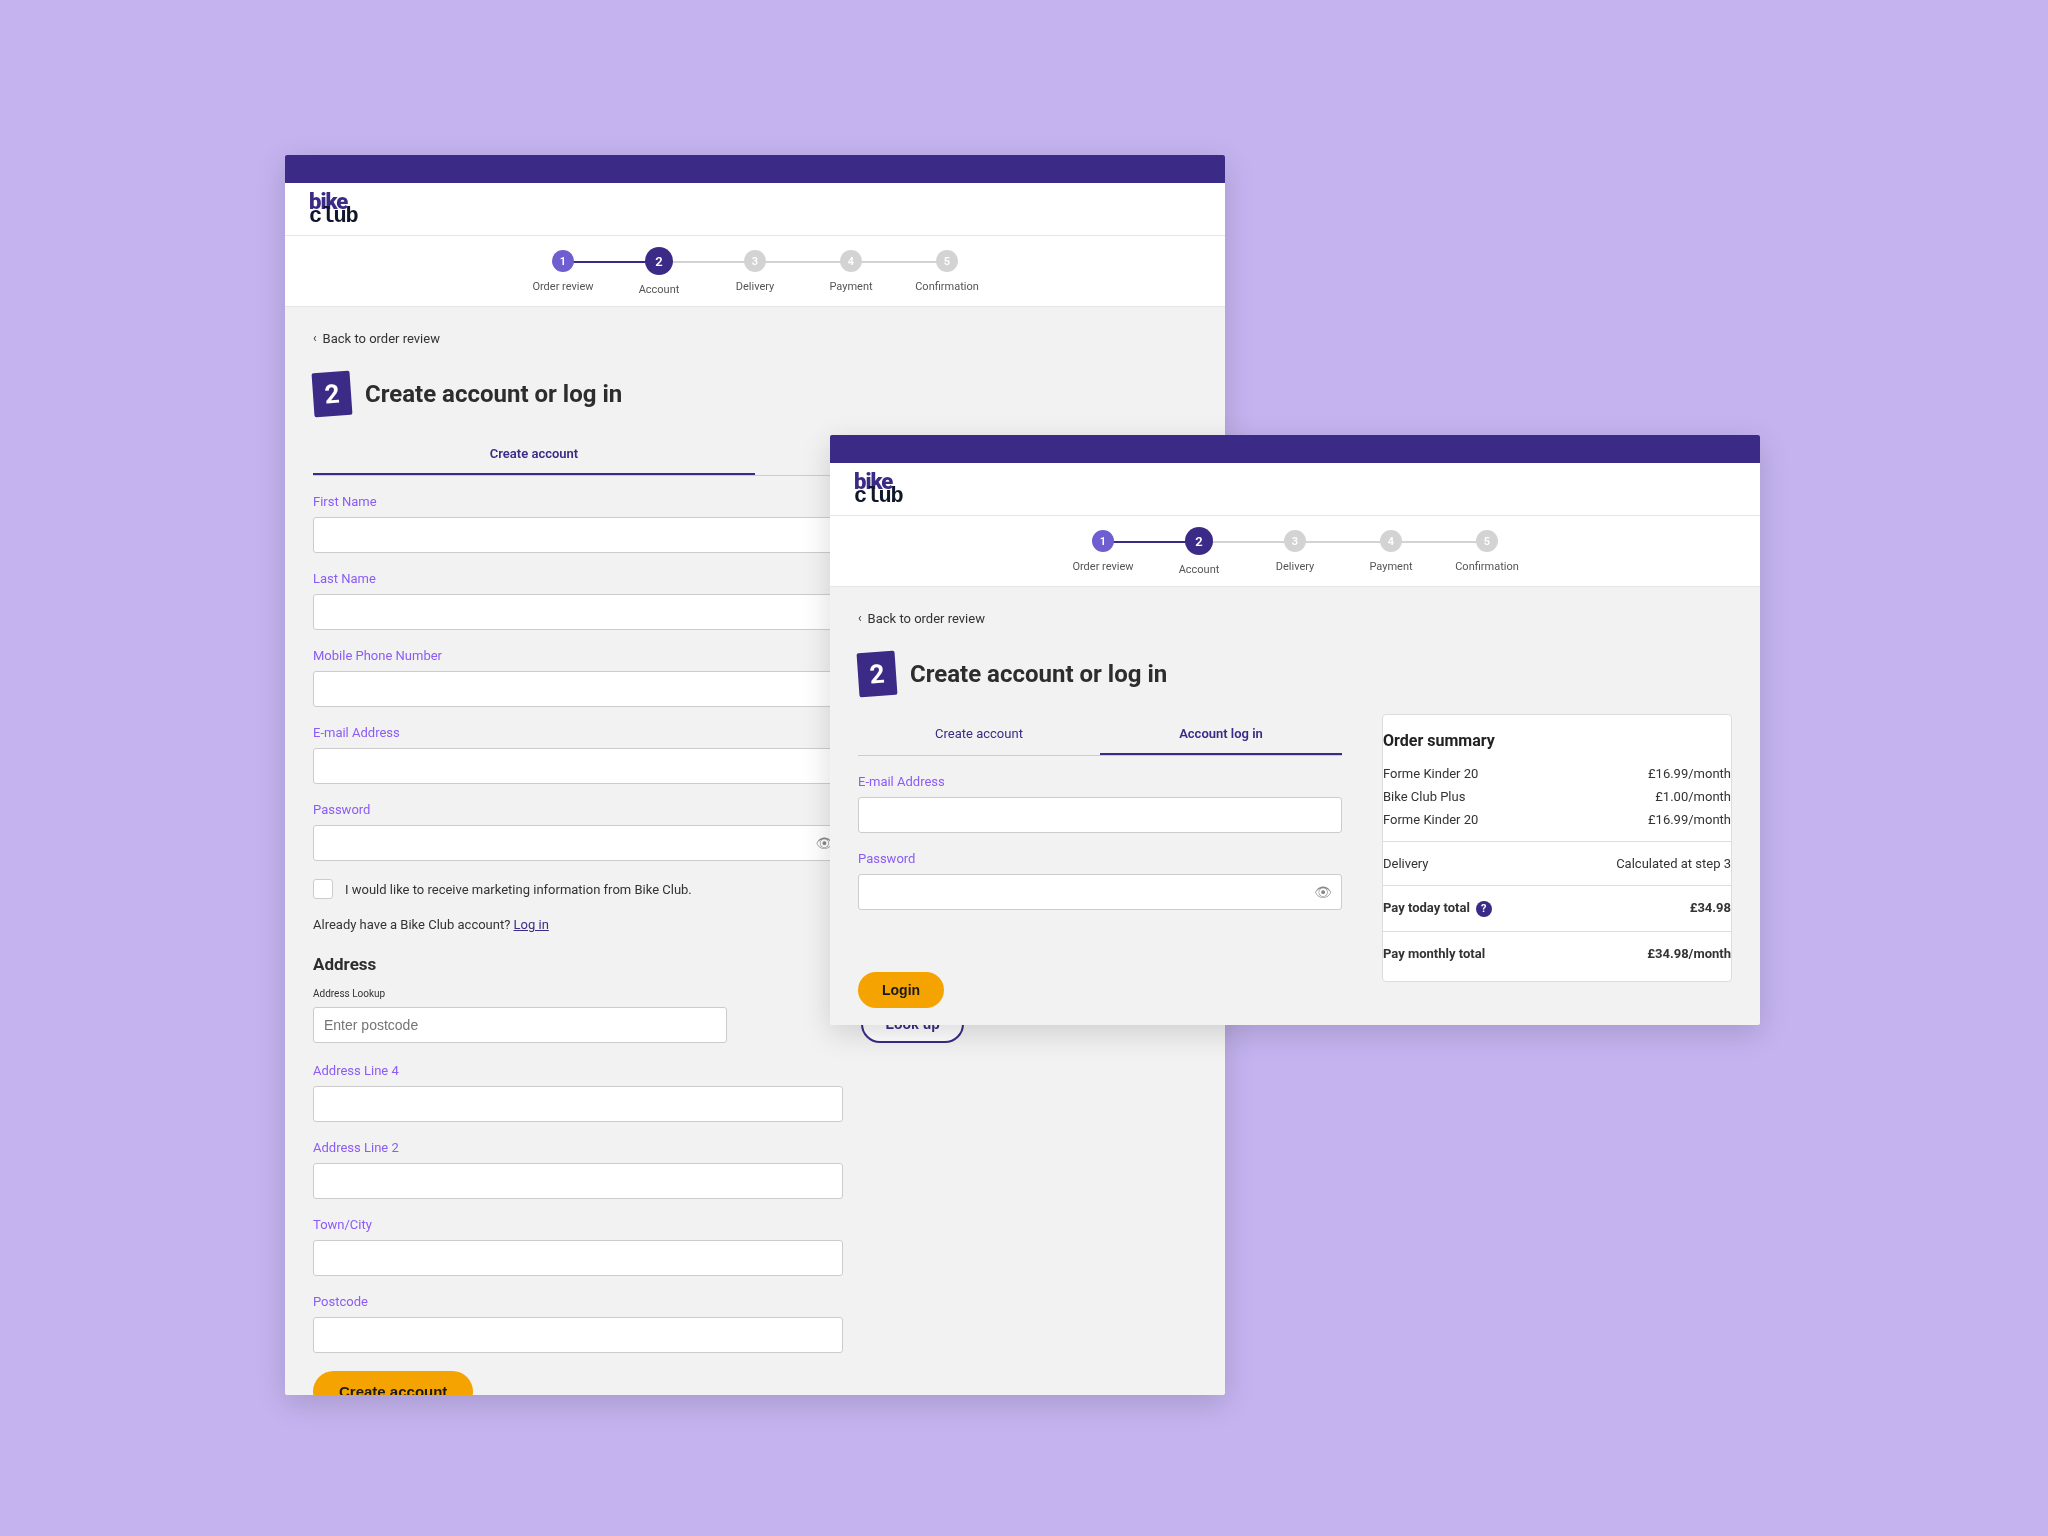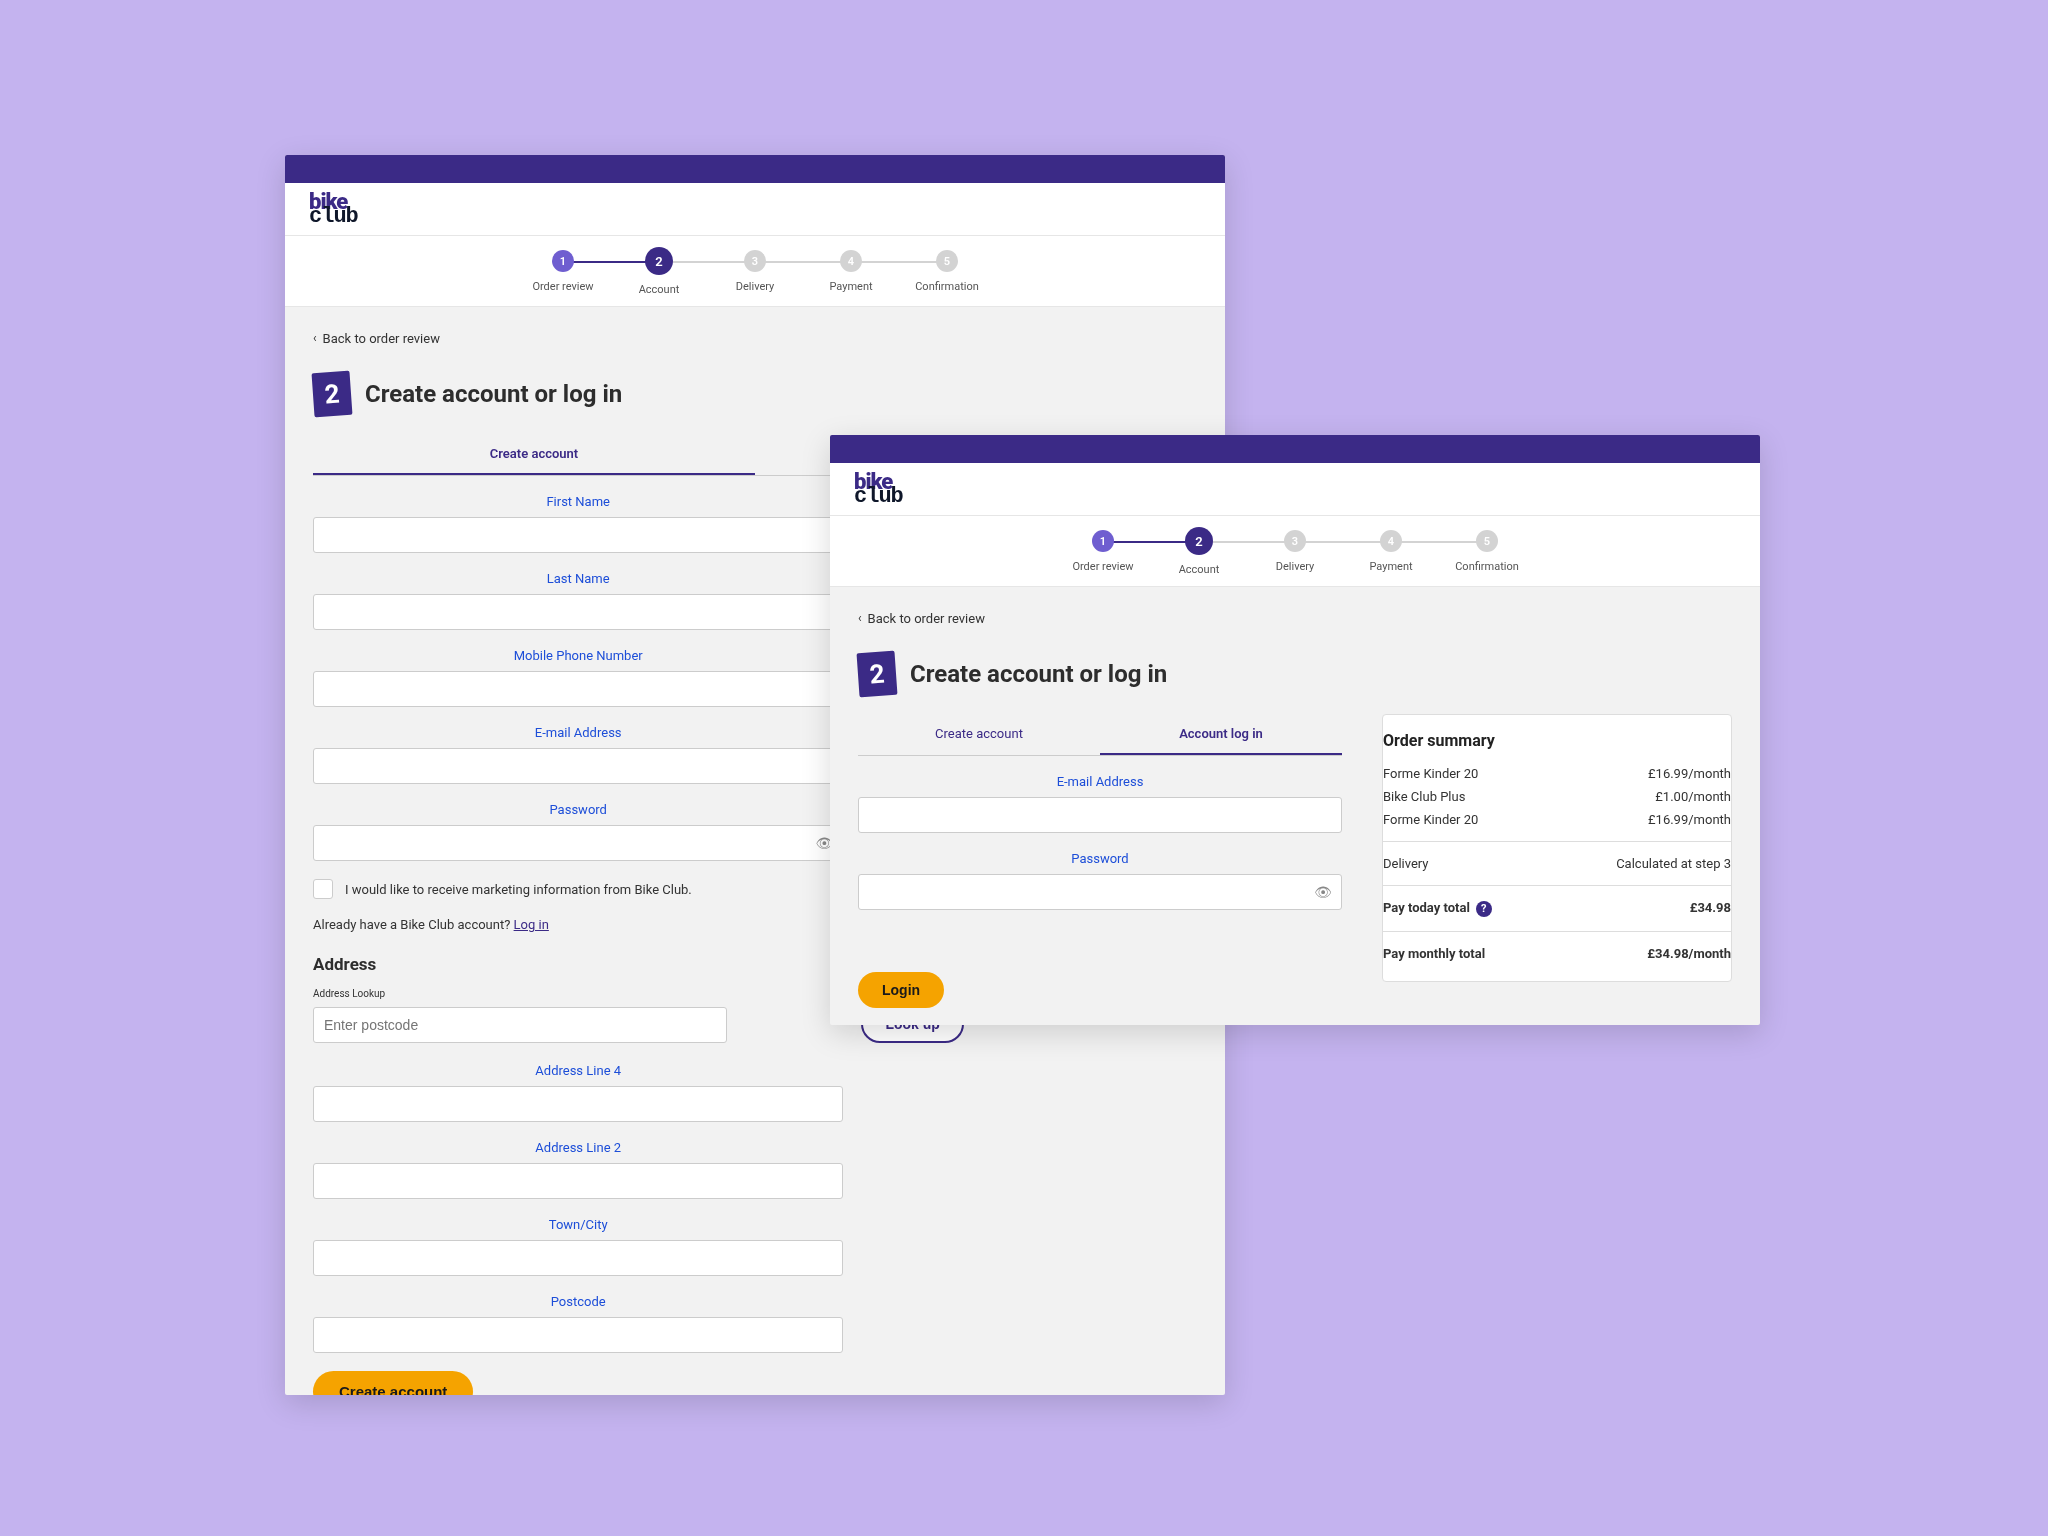--- a/index.html
+++ b/index.html
@@ -49,21 +49,21 @@
     background:#3b2a86; color:#fff; font-weight:700; font-size:26px;
     width:38px; height:44px; display:flex; align-items:center; justify-content:center;
     transform: rotate(-4deg); border-radius:2px;
   }
   .page-title { font-size:24px; font-weight:700; color:#2d2d2d;}
   .tabs { display:flex; border-bottom:1px solid #ccc;}
   .tab { flex:1; text-align:center; padding:12px 0; font-size:13px; color:#3b2a86; cursor:pointer; border-bottom:2px solid transparent;}
   .tab.active { border-bottom:2px solid #3b2a86; font-weight:600; color:#3b2a86;}
   .form { margin-top:18px;}
   .field { margin-bottom:18px;}
-  .field label { display:block; font-size:13px; color:#1d4ed8; margin-bottom:8px;text-align:center;}
+  .field label { display:block; font-size:13px; color:#8b5cf6; margin-bottom:8px;}
   .field input[type=text], .field input[type=password], .field input[type=email] {
     width:100%; height:36px; border:1px solid #ccc; border-radius:3px;
     padding:0 10px; font-size:14px; background:#fff;
   }
   .pw-wrap { position:relative;}
   .eye { position:absolute; right:10px; top:50%; transform:translateY(-50%); color:#888; font-size:14px; cursor:pointer;}
   .chk-row { display:flex; align-items:center; gap:12px; margin:6px 0 18px;}
   .chk { width:20px; height:20px; border:1px solid #ccc; border-radius:3px; background:#fff; cursor:pointer;}
   .help-text, .small-text { font-size:13px; color:#333;}
   .link { color:#3b2a86; text-decoration:underline; cursor:pointer;}

